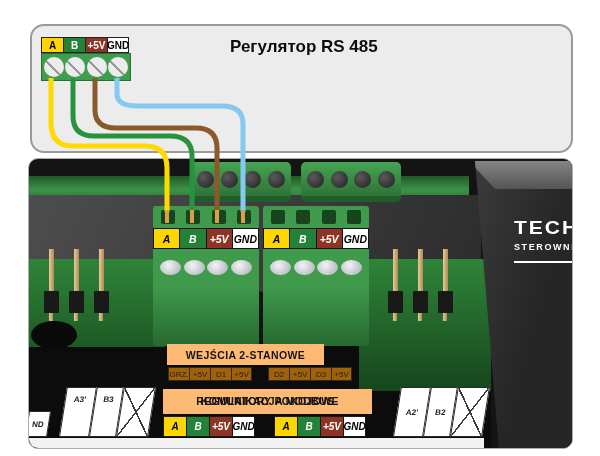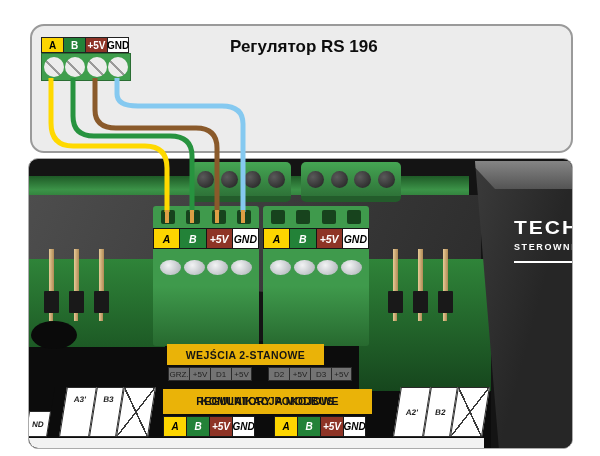--- a/index.html
+++ b/index.html
@@ -63,27 +63,27 @@
              background:radial-gradient(circle at 40% 35%,#f2f3f4,#a7adb2);}
   .tb-body{position:static;height:60px;background:linear-gradient(#3f9a4c,#27692f);}
 
   .pins{top:90px;width:66px;height:72px;display:flex;justify-content:space-between;position:absolute;}
   .pins-left{left:14px;} .pins-right{left:358px;}
   .pin{position:static;width:16px;display:flex;flex-direction:column;align-items:center;}
   .pin-rod{position:static;width:5px;height:42px;background:linear-gradient(90deg,#e8cb97,#b08a55);}
   .pin-base{position:static;width:15px;height:22px;background:#191919;border-radius:1px;}
   .pin-tip{position:static;width:4px;height:8px;background:linear-gradient(90deg,#e8cb97,#b08a55);}
 
-  .strip-title{background:#eab308;color:#141414;font-weight:bold;display:flex;flex-direction:column;
+  .strip-title{background:#fdba74;color:#141414;font-weight:bold;display:flex;flex-direction:column;
                align-items:center;justify-content:center;text-align:center;}
   .lbl-inputs{left:138px;top:185px;width:157px;height:21px;font-size:10.5px;letter-spacing:.4px;}
   .lbl-modbus{left:134px;top:230px;width:209px;height:25px;font-size:10.5px;line-height:11px;letter-spacing:.3px;}
   .cellrow{top:208px;display:flex;position:absolute;}
   .crow1{left:139px;} .crow2{left:239px;}
-  .icell{position:static;width:21px;height:14px;background:#737373;border:1px solid #2a2a2a;
+  .icell{position:static;width:21px;height:14px;background:#a16207;border:1px solid #2a2a2a;
          border-right:none;display:flex;align-items:center;justify-content:center;
          font-size:8px;color:#222;}
   .icell:last-child{border-right:1px solid #2a2a2a;}
   .colorrow{top:257px;display:flex;position:absolute;}
   .krow1{left:134px;} .krow2{left:245px;}
   .ccell{position:static;width:23px;height:21px;border:1px solid #1a1a1a;border-right:none;
          display:flex;align-items:center;justify-content:center;font-size:10px;
          font-weight:bold;font-style:italic;}
   .ccell:last-child{border-right:1px solid #1a1a1a;}
 
@@ -132,21 +132,21 @@
         <span class="mlabel" style="background-color: rgb(255, 255, 255); color: rgb(0, 0, 0);">GND</span>
       </div>
       <div class="mini-strip">
         <span class="screw"></span>
         <span class="screw"></span>
         <span class="screw"></span>
         <span class="screw"></span>
       </div>
     </div>
     <div class="panel-text">
-      <div>Регулятор RS 196</div>
+      <div>Регулятор RS 485</div>
     </div>
   </div>
 
   <div class="photo">
     <div class="ph-green-top"></div>
     <div class="ph-heatsink"></div>
     <div class="ph-bottom-black"></div>
     <div class="ph-pcb-left"></div>
     <div class="ph-pcb-right"></div>
     <div class="ph-hole"></div>

